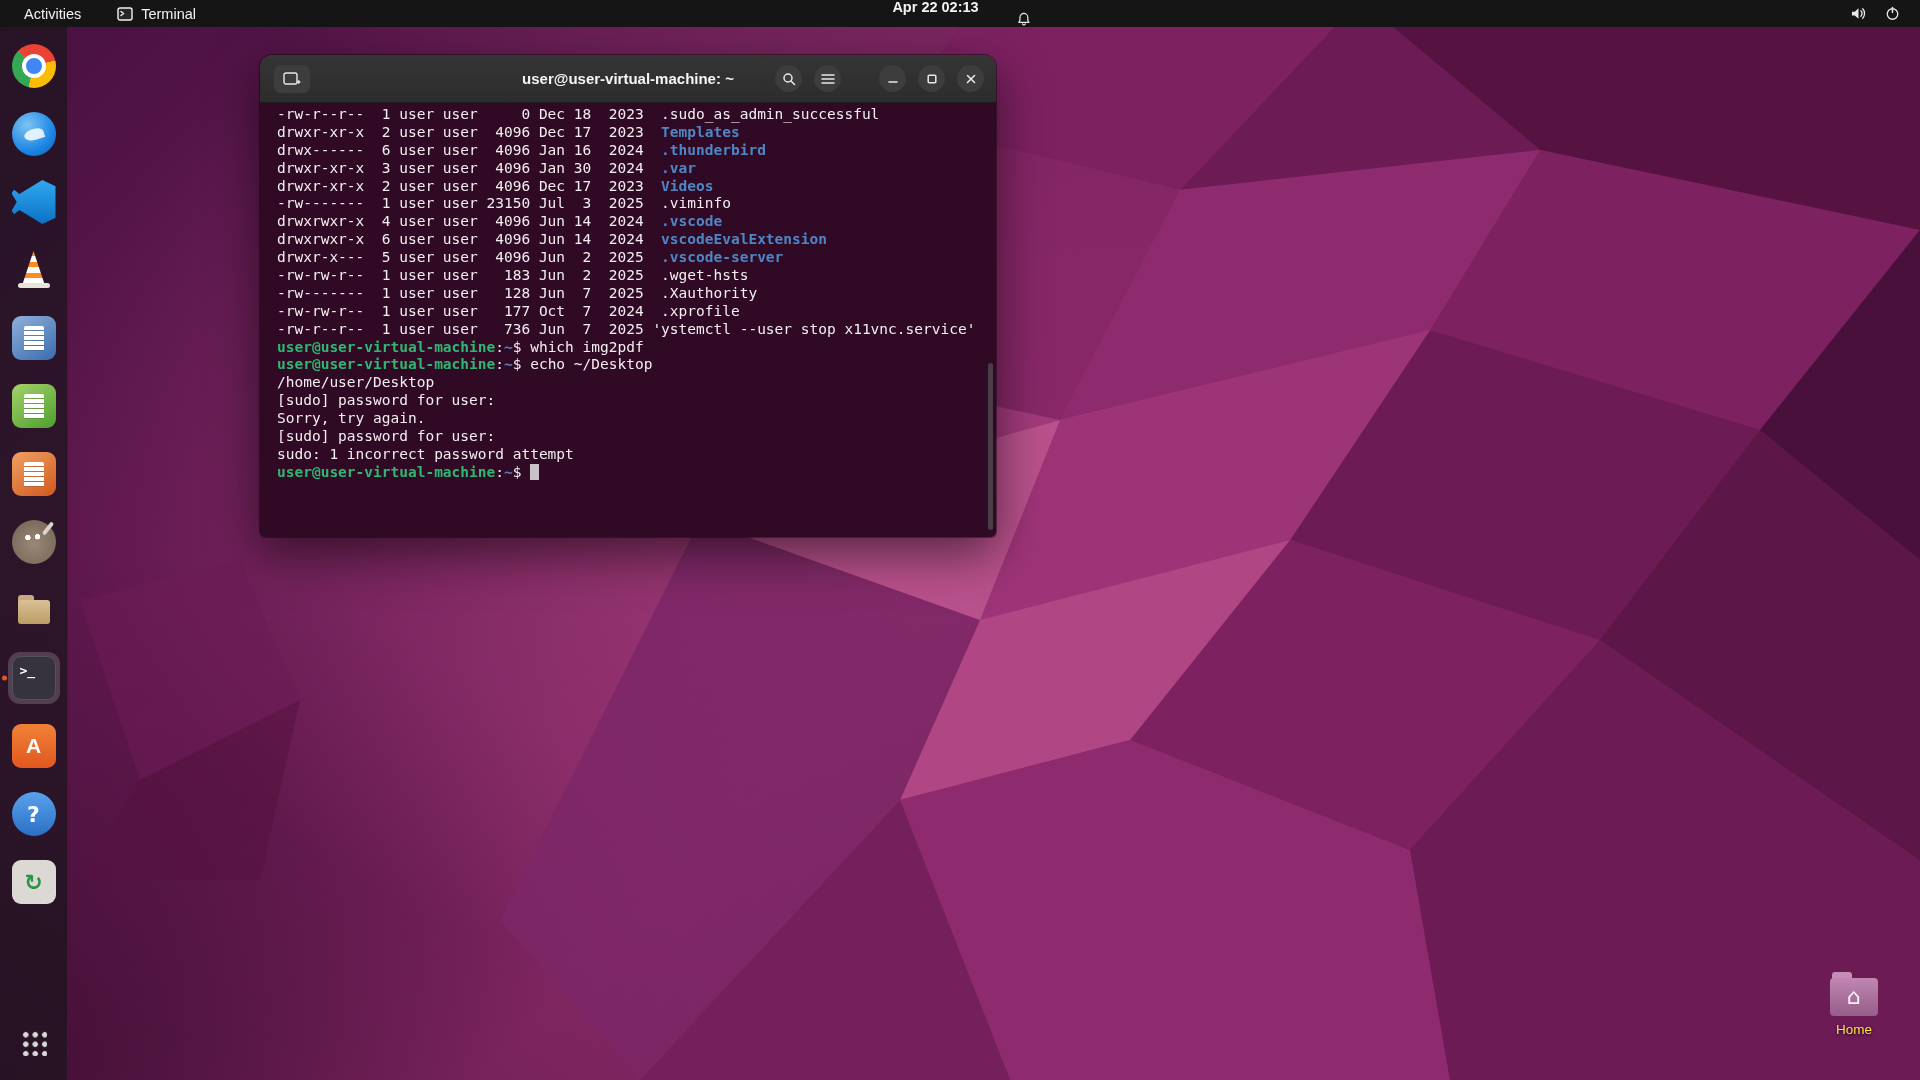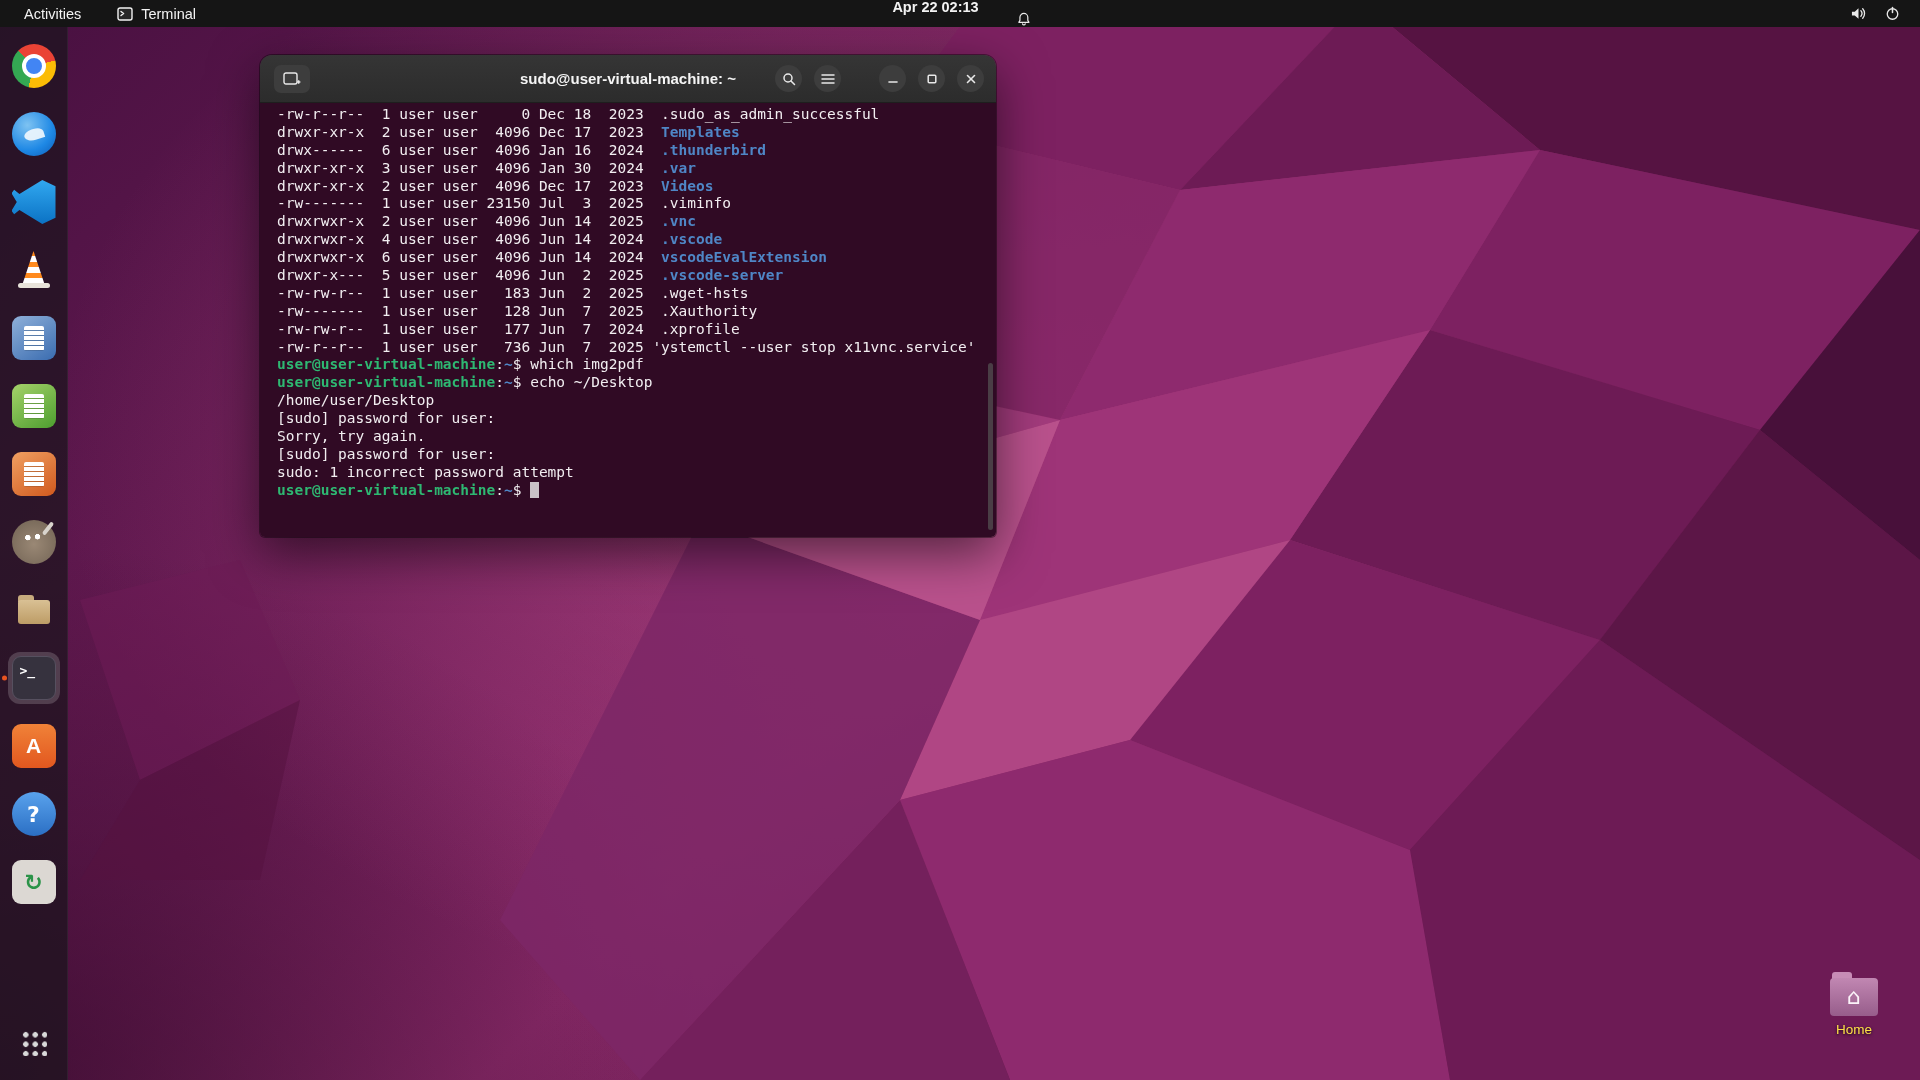--- a/index.html
+++ b/index.html
@@ -248,21 +248,21 @@
       <div class="di di-help">?</div>
     </div>
     <div class="dock-item">
       <div class="di di-software-updater">↻</div>
     </div>
     <div class="app-grid"></div>
   </div>
 
 <div class="term-window">
   <div class="term-header">
-    <div class="term-title">sudo@user-virtual-machine: ~</div>
+    <div class="term-title">user@user-virtual-machine: ~</div>
     <div class="hbtn newtab">
       <svg width="18" height="14" viewBox="0 0 18 14">
         <rect x="1" y="1" width="13" height="11" rx="2" fill="none" stroke="#e8e8e8" stroke-width="1.4"></rect>
         <line x1="14" y1="10" x2="17.4" y2="10" stroke="#e8e8e8" stroke-width="1.4"></line>
         <line x1="15.7" y1="8.3" x2="15.7" y2="11.7" stroke="#e8e8e8" stroke-width="1.4"></line>
       </svg>
     </div>
     <div class="hcontrols">
       <div class="hbtn">
         <svg width="14" height="14" viewBox="0 0 14 14">
@@ -297,27 +297,26 @@
     </div>
   </div>
   <div class="term-screen">
     <div class="term-scrollbar"></div>
   <div class="tline"><span class="seg-p">-rw-r--r--  1 user user     0 Dec 18  2023  .sudo_as_admin_successful</span></div>
       <div class="tline"><span class="seg-p">drwxr-xr-x  2 user user  4096 Dec 17  2023  </span><span class="seg-b">Templates</span></div>
       <div class="tline"><span class="seg-p">drwx------  6 user user  4096 Jan 16  2024  </span><span class="seg-b">.thunderbird</span></div>
       <div class="tline"><span class="seg-p">drwxr-xr-x  3 user user  4096 Jan 30  2024  </span><span class="seg-b">.var</span></div>
       <div class="tline"><span class="seg-p">drwxr-xr-x  2 user user  4096 Dec 17  2023  </span><span class="seg-b">Videos</span></div>
       <div class="tline"><span class="seg-p">-rw-------  1 user user 23150 Jul  3  2025  .viminfo</span></div>
-      <div class="tline"><span class="seg-p">drwxrwxr-x  2 user user  4096 Jun 14  2025  </span><span class="seg-b">.vnc</span></div>
       <div class="tline"><span class="seg-p">drwxrwxr-x  4 user user  4096 Jun 14  2024  </span><span class="seg-b">.vscode</span></div>
       <div class="tline"><span class="seg-p">drwxrwxr-x  6 user user  4096 Jun 14  2024  </span><span class="seg-b">vscodeEvalExtension</span></div>
       <div class="tline"><span class="seg-p">drwxr-x---  5 user user  4096 Jun  2  2025  </span><span class="seg-b">.vscode-server</span></div>
       <div class="tline"><span class="seg-p">-rw-rw-r--  1 user user   183 Jun  2  2025  .wget-hsts</span></div>
       <div class="tline"><span class="seg-p">-rw-------  1 user user   128 Jun  7  2025  .Xauthority</span></div>
-      <div class="tline"><span class="seg-p">-rw-rw-r--  1 user user   177 Jun  7  2024  .xprofile</span></div>
+      <div class="tline"><span class="seg-p">-rw-rw-r--  1 user user   177 Oct  7  2024  .xprofile</span></div>
       <div class="tline"><span class="seg-p">-rw-r--r--  1 user user   736 Jun  7  2025 'ystemctl --user stop x11vnc.service'</span></div>
       <div class="tline"><span class="seg-g">user@user-virtual-machine</span><span class="seg-p">:</span><span class="seg-b">~</span><span class="seg-p">$ which img2pdf</span></div>
       <div class="tline"><span class="seg-g">user@user-virtual-machine</span><span class="seg-p">:</span><span class="seg-b">~</span><span class="seg-p">$ echo ~/Desktop</span></div>
       <div class="tline"><span class="seg-p">/home/user/Desktop</span></div>
       <div class="tline"><span class="seg-p">[sudo] password for user: </span></div>
       <div class="tline"><span class="seg-p">Sorry, try again.</span></div>
       <div class="tline"><span class="seg-p">[sudo] password for user: </span></div>
       <div class="tline"><span class="seg-p">sudo: 1 incorrect password attempt</span></div>
       <div class="tline"><span class="seg-g">user@user-virtual-machine</span><span class="seg-p">:</span><span class="seg-b">~</span><span class="seg-p">$ </span><span class="seg-cur"> </span></div>
     </div>

